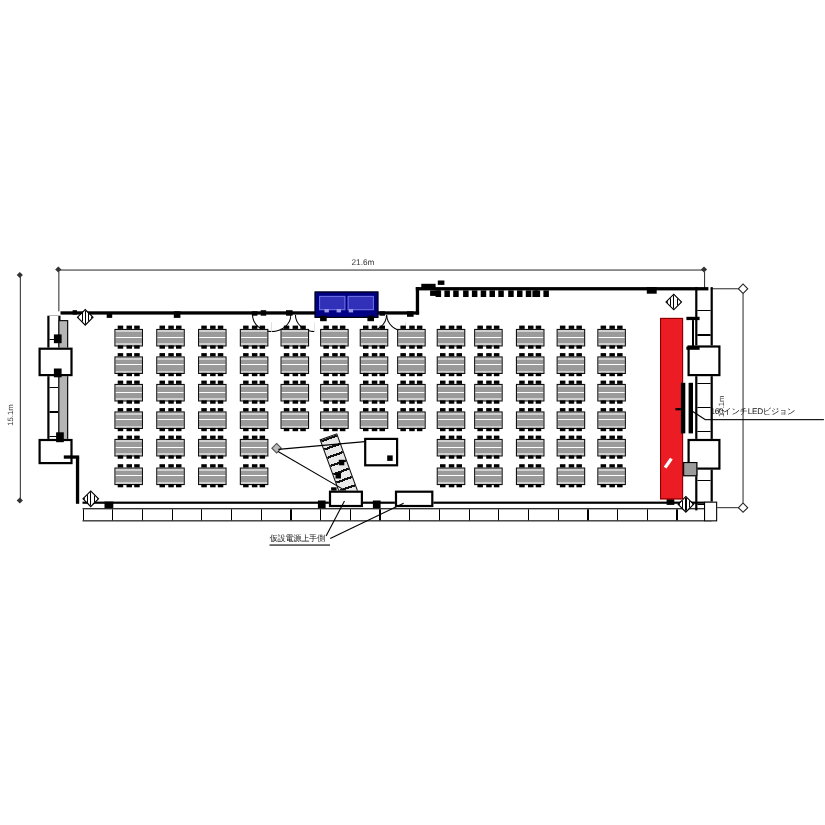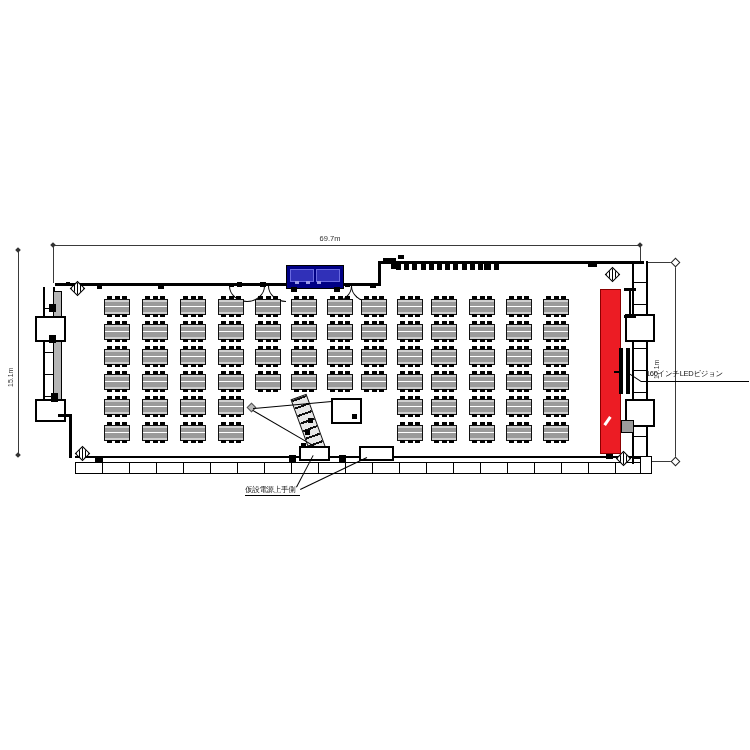--- a/index.html
+++ b/index.html
@@ -32,21 +32,21 @@
 </head>
 <body>
 
 <div id="canvas">
 
   <div class="dim" style="left:53px;top:245px;width:588px;height:1px;"></div>
   <div class="dim" style="left:53px;top:247px;width:1px;height:36px;"></div>
   <div class="dim" style="left:640px;top:247px;width:1px;height:15px;"></div>
   <div class="dot" style="left:51px;top:243px;"></div>
   <div class="dot" style="left:638px;top:243px;"></div>
-  <div class="dimtxt" style="left:310px;top:234px;width:40px;text-align:center;font-size:7.5px;">69.7m</div>
+  <div class="dimtxt" style="left:310px;top:234px;width:40px;text-align:center;font-size:7.5px;">21.6m</div>
 
   <div class="dim" style="left:18px;top:250px;width:1px;height:206px;"></div>
   <div class="dot" style="left:16px;top:248px;"></div>
   <div class="dot" style="left:16px;top:453px;"></div>
   <div class="dimtxt vtxt" style="left:7px;top:345px;height:42px;font-size:7px;">15.1m</div>
 
   <div class="dim" style="left:675px;top:262px;width:1px;height:200px;"></div>
   <div class="dim" style="left:646px;top:262px;width:30px;height:1px;"></div>
   <div class="dim" style="left:646px;top:461px;width:30px;height:1px;"></div>
   <div class="diamond" style="left:672px;top:259px;"></div>

